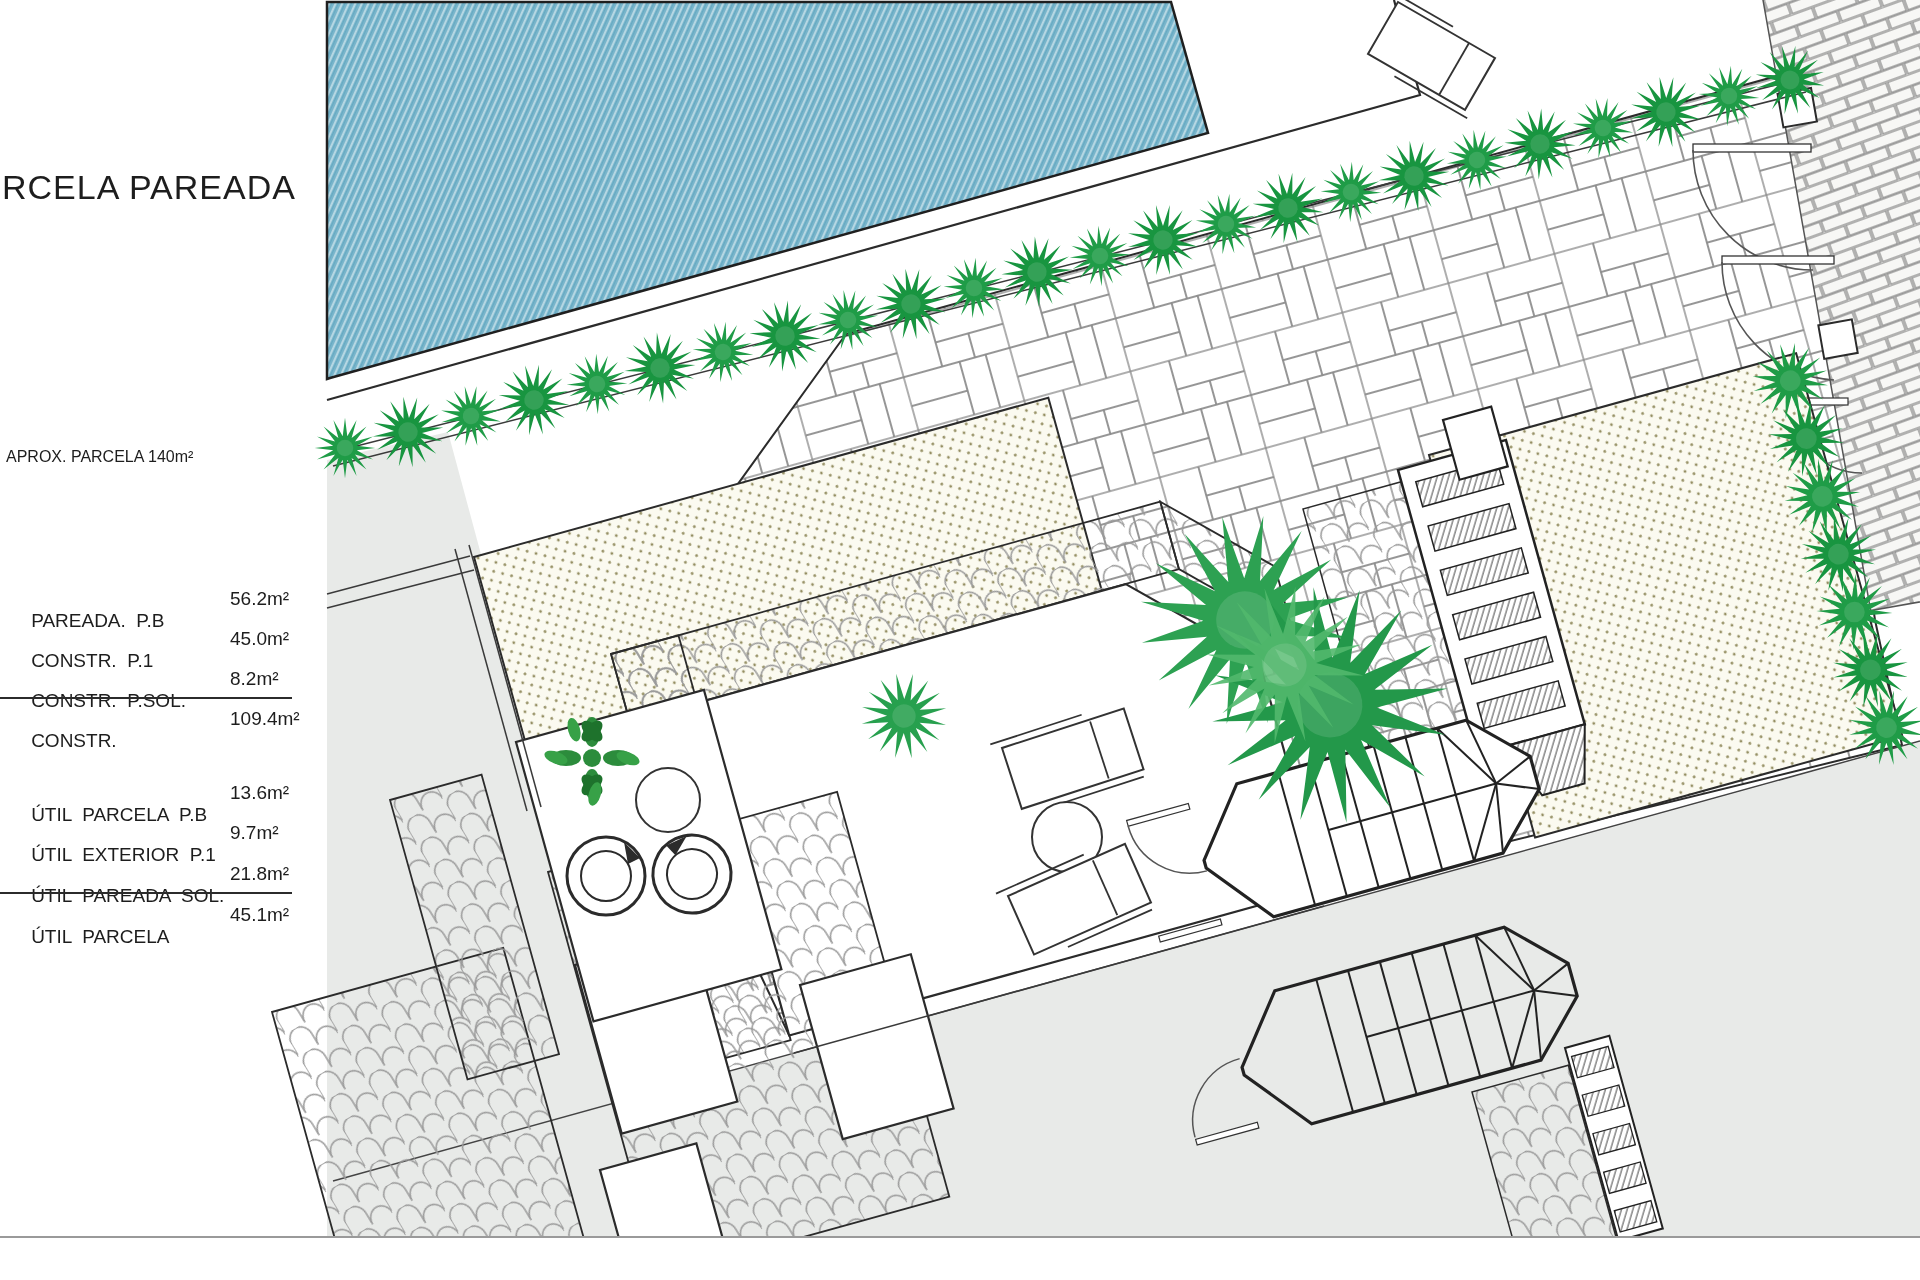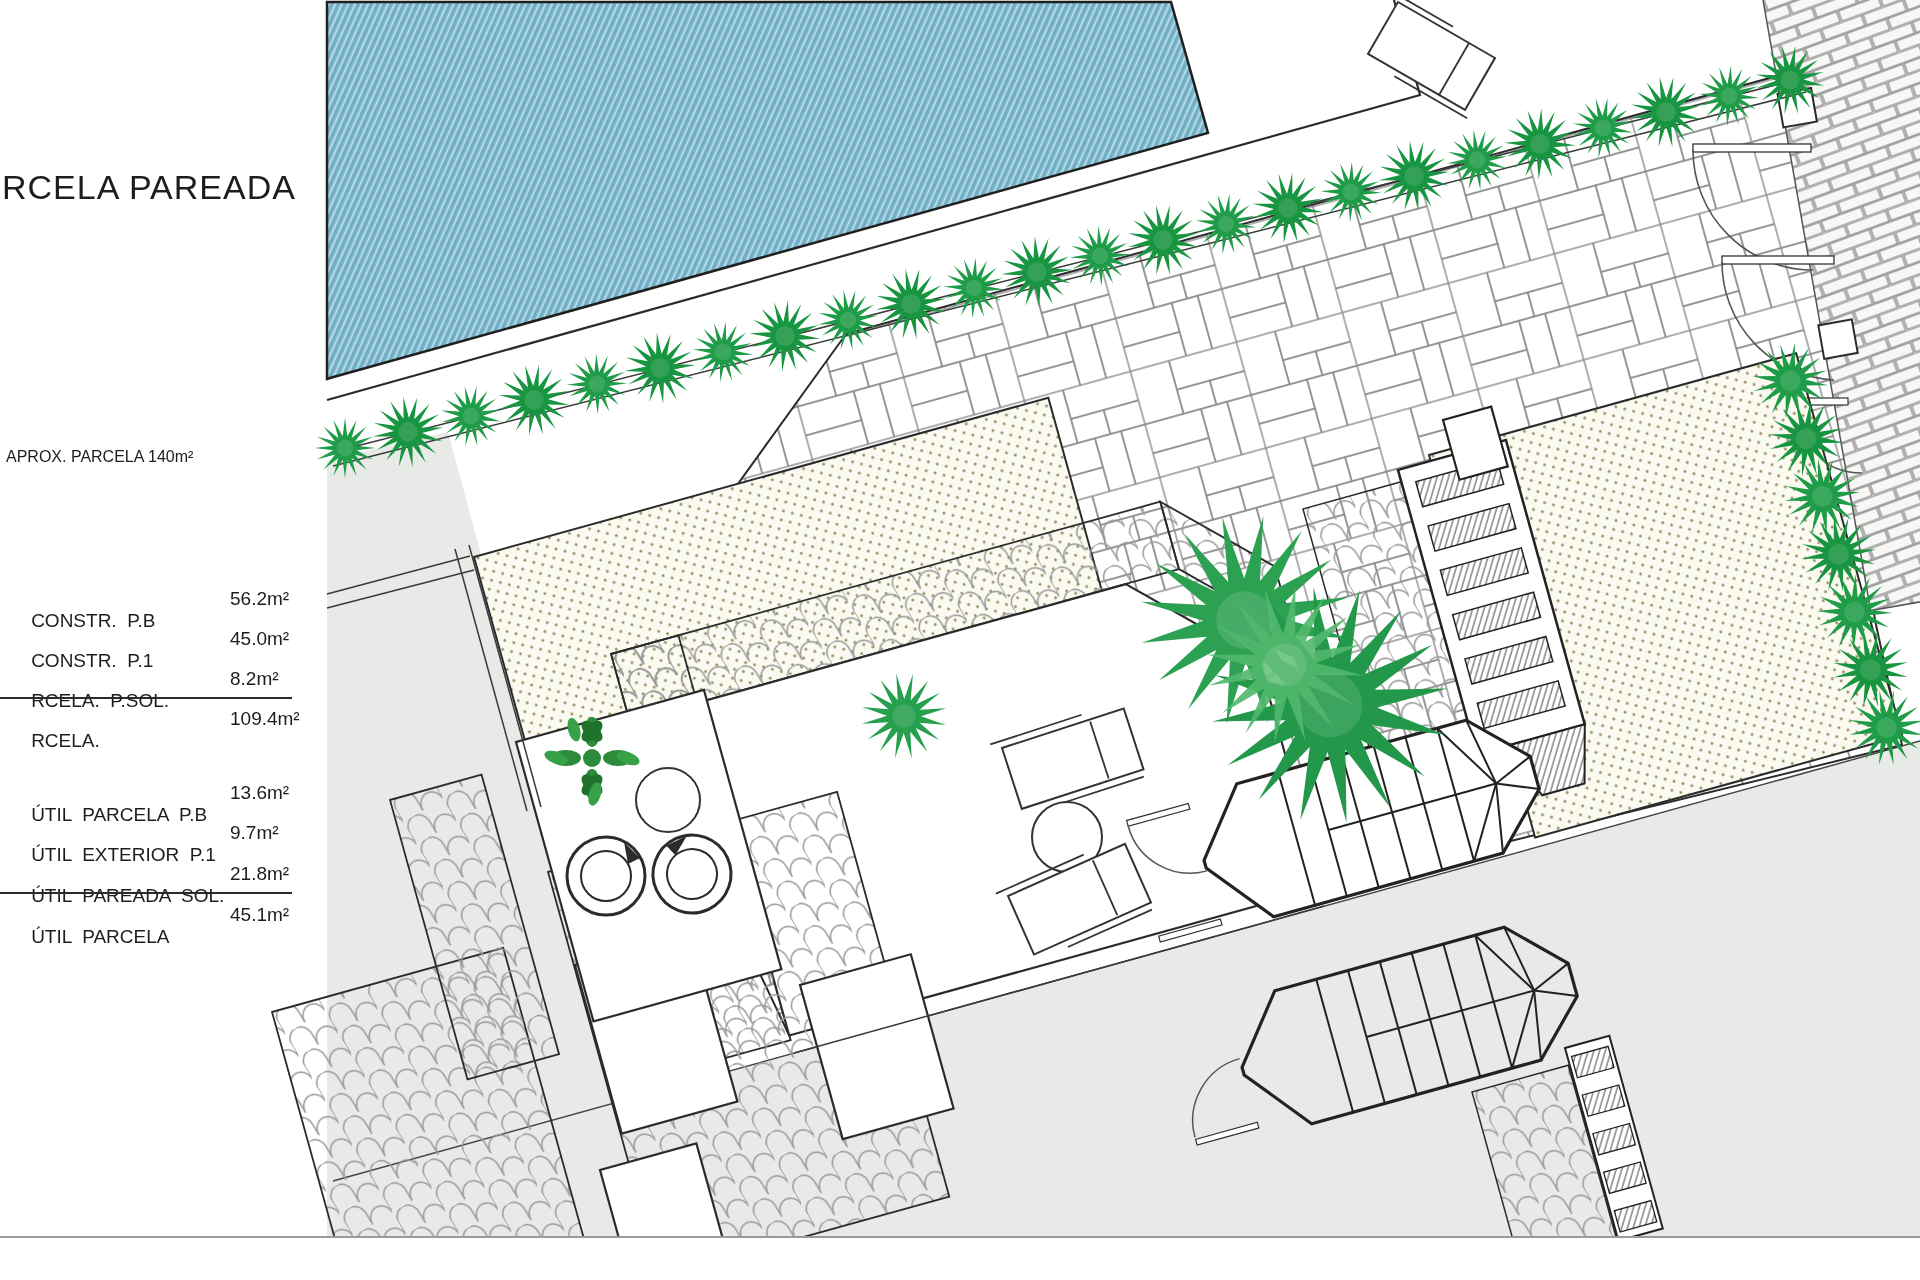--- a/index.html
+++ b/index.html
@@ -343,34 +343,34 @@
 
   <rect x="0" y="1238" width="1920" height="42" fill="#ffffff"></rect>
   <line x1="0" y1="1237" x2="1920" y2="1237" stroke="#9a9a9a" stroke-width="2"></line>
 </svg>
 
 <div class="panel">
   <div class="title">RCELA PAREADA</div>
   <div class="note">APROX. PARCELA 140m²</div>
 
   <div class="row" style="top:588px">
-    <span class="lbl">CONSTR.  P.B</span>
+    <span class="lbl">PAREADA.  P.B</span>
     <span class="val">56.2m²</span>
   </div>
   <div class="row" style="top:628px">
     <span class="lbl">CONSTR.  P.1</span>
     <span class="val">45.0m²</span>
   </div>
   <div class="row" style="top:668px">
-    <span class="lbl">RCELA.  P.SOL.</span>
+    <span class="lbl">CONSTR.  P.SOL.</span>
     <span class="val">8.2m²</span>
   </div>
   <div class="divider" style="top:697px"></div>
   <div class="row" style="top:708px">
-    <span class="lbl">RCELA.</span>
+    <span class="lbl">CONSTR.</span>
     <span class="val">109.4m²</span>
   </div>
 
   <div class="row" style="top:782px">
     <span class="lbl">ÚTIL  PARCELA  P.B</span>
     <span class="val">13.6m²</span>
   </div>
   <div class="row" style="top:822px">
     <span class="lbl">ÚTIL  EXTERIOR  P.1</span>
     <span class="val">9.7m²</span>

